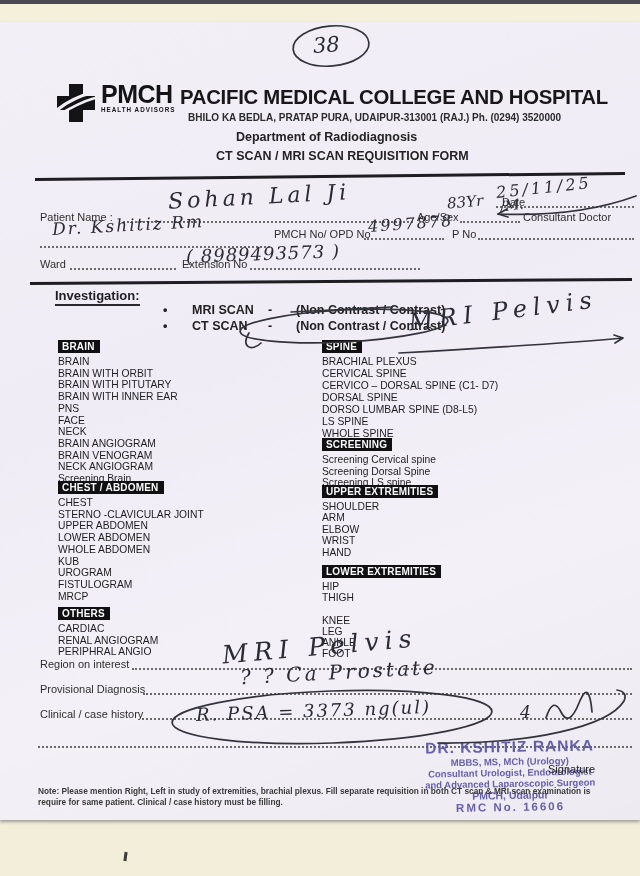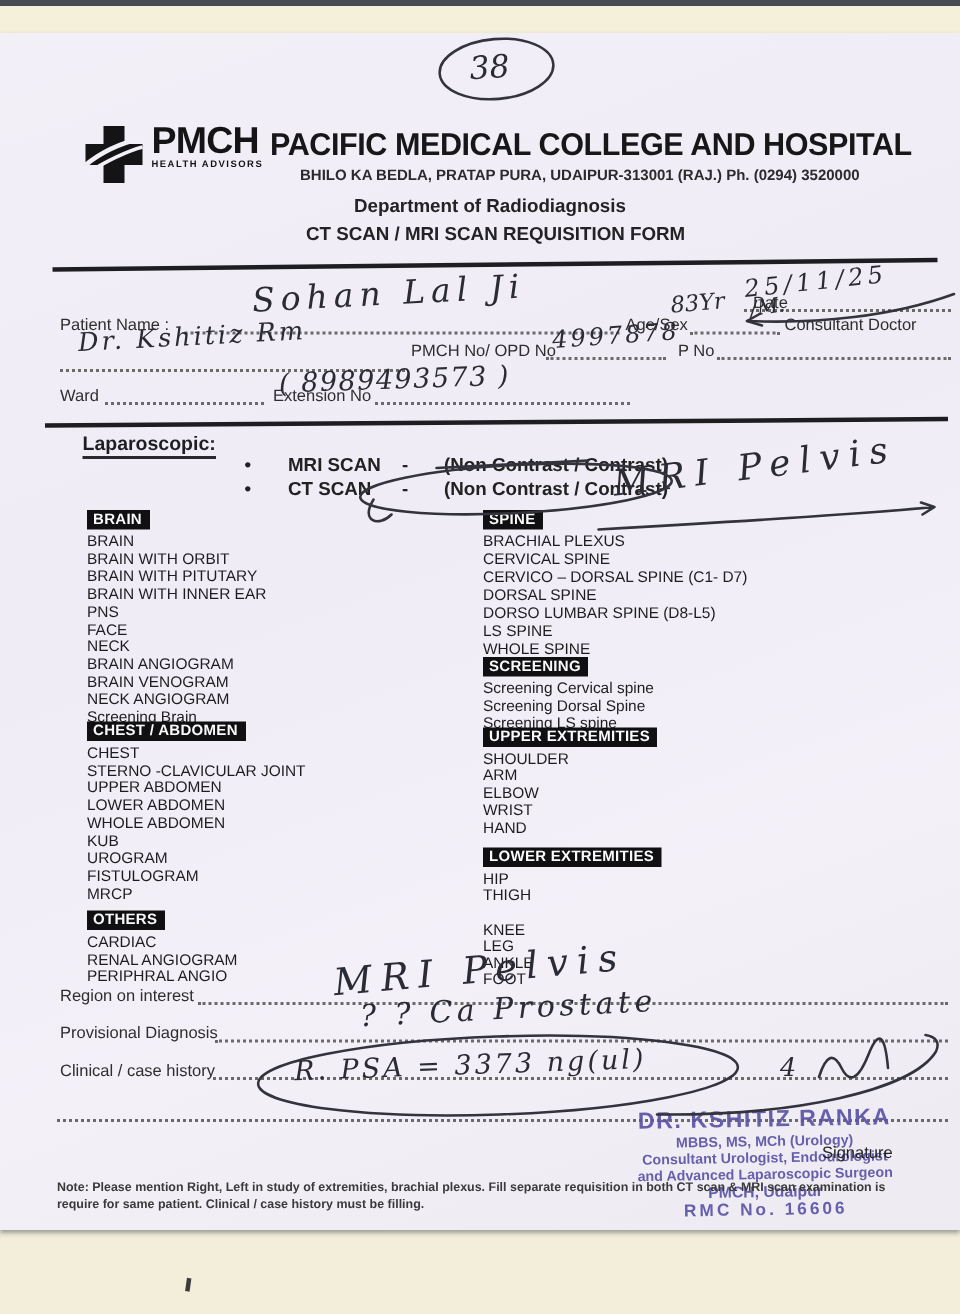--- a/index.html
+++ b/index.html
@@ -73,23 +73,23 @@
       <path d="M2 28 C 13 19, 27 13, 40 10" stroke="#f2eff7" stroke-width="3.2" fill="none"></path>
       <path d="M2 34 C 15 26, 29 19, 40 16" stroke="#f2eff7" stroke-width="2.4" fill="none"></path>
     </svg>
   </span>
   <span class="logo-text">
     <div class="logo-name">PMCH</div>
     <div class="logo-tag">HEALTH ADVISORS</div>
   </span>
 </div>
 <div class="abs title" style="left:180px;top:85px;">PACIFIC MEDICAL COLLEGE AND HOSPITAL</div>
-<div class="abs addr" style="left:200px;top:112px;">BHILO KA BEDLA, PRATAP PURA, UDAIPUR-313001 (RAJ.) Ph. (0294) 3520000</div>
+<div class="abs addr" style="left:188px;top:112px;">BHILO KA BEDLA, PRATAP PURA, UDAIPUR-313001 (RAJ.) Ph. (0294) 3520000</div>
 <div class="abs sub" style="left:236px;top:130px;">Department of Radiodiagnosis</div>
-<div class="abs sub" style="left:204px;top:149px;">CT SCAN / MRI SCAN REQUISITION FORM</div>
+<div class="abs sub" style="left:216px;top:149px;">CT SCAN / MRI SCAN REQUISITION FORM</div>
 <div class="abs rule" style="left:35px;top:175px;width:590px;transform:rotate(-.6deg);"></div>
 
 <div class="abs label" style="left:470px;top:196px;padding-left:32px;">Date</div>
 <div class="abs dots" style="left:496px;top:196px;width:138px;"></div>
 <div class="abs hw" style="left:496px;top:178px;font-size:16px;transform:rotate(-6deg);letter-spacing:3px;">25/11/25</div>
 
 <div class="abs label" style="left:40px;top:211px;">Patient Name :</div>
 <div class="abs dots" style="left:123px;top:211px;width:290px;"></div>
 <div class="abs hw" style="left:168px;top:184px;font-size:22px;transform:rotate(-3deg);letter-spacing:4px;">Sohan Lal Ji</div>
 <div class="abs label" style="left:417px;top:211px;">Age/Sex</div>
@@ -107,21 +107,21 @@
 <div class="abs dots" style="left:478px;top:228px;width:156px;"></div>
 
 <div class="abs label" style="left:40px;top:258px;">Ward</div>
 <div class="abs dots" style="left:70px;top:258px;width:106px;"></div>
 <div class="abs label" style="left:182px;top:258px;">Extension No</div>
 <div class="abs dots" style="left:250px;top:258px;width:170px;"></div>
 <div class="abs hw" style="left:186px;top:243px;font-size:18px;transform:rotate(-2deg);letter-spacing:1px;">( 8989493573 )</div>
 
 <div class="abs rule" style="left:30px;top:280px;width:602px;transform:rotate(-.4deg);"></div>
 
-<div class="abs inv-head" style="left:55px;top:288px;">Laparoscopic:</div>
+<div class="abs inv-head" style="left:55px;top:288px;">Investigation:</div>
 <div class="abs inv-item" style="left:163px;top:303px;">•</div>
 <div class="abs inv-item" style="left:192px;top:303px;">MRI SCAN</div>
 <div class="abs inv-item" style="left:268px;top:303px;">-</div>
 <div class="abs inv-item" style="left:296px;top:303px;">(Non Contrast / Contrast)</div>
 <div class="abs inv-item" style="left:163px;top:319px;">•</div>
 <div class="abs inv-item" style="left:192px;top:319px;">CT SCAN</div>
 <div class="abs inv-item" style="left:268px;top:319px;">-</div>
 <div class="abs inv-item" style="left:296px;top:319px;">(Non Contrast / Contrast)</div>
 <div class="abs hw" style="left:408px;top:297px;font-size:24px;transform:rotate(-7deg);letter-spacing:6px;">MRI Pelvis</div>
 

